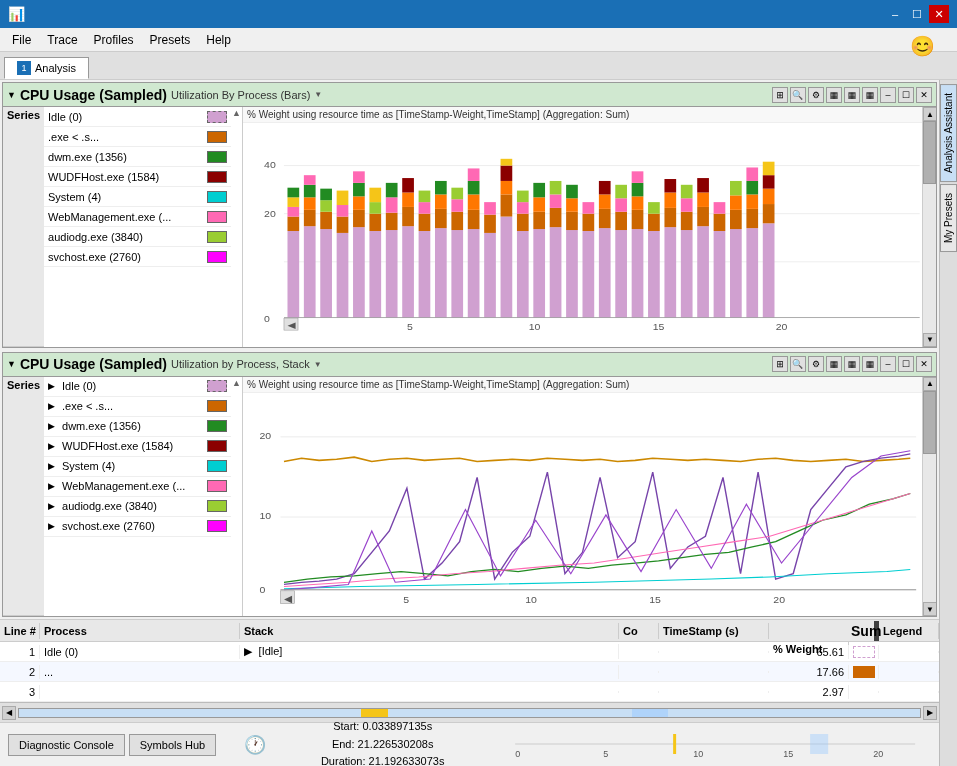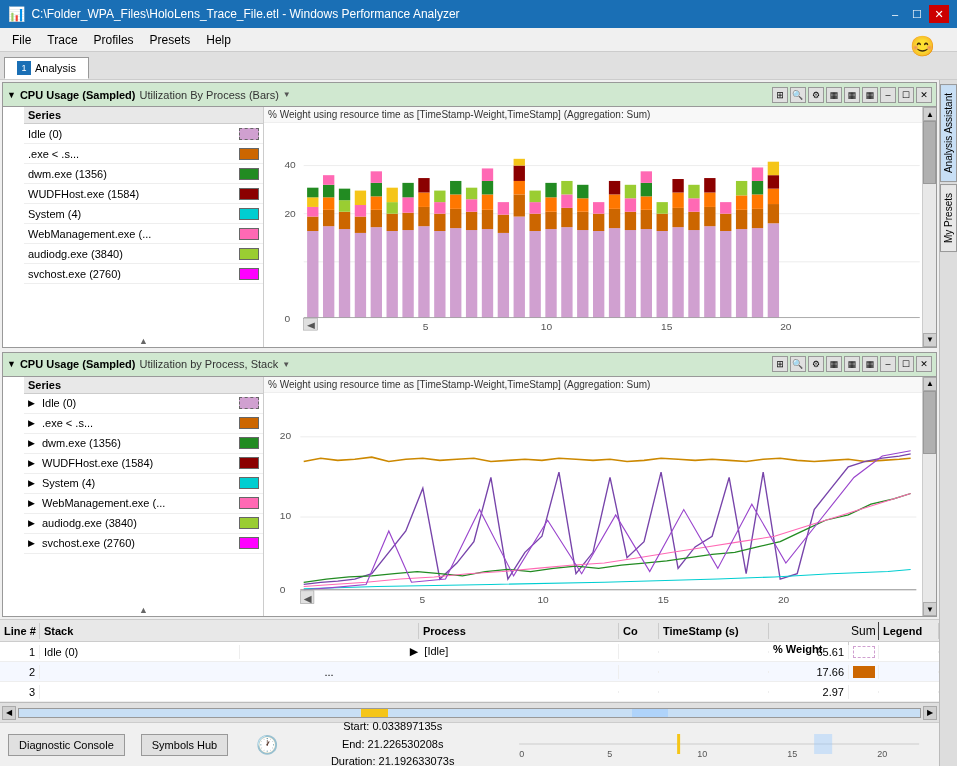--- a/index.html
+++ b/index.html
@@ -111,21 +111,21 @@
       background: #d0e8d0;
       height: 24px;
       display: flex;
       align-items: center;
       padding: 0 4px;
       gap: 4px;
       border-bottom: 1px solid #999;
     }
     .panel-header-title {
       font-weight: bold;
-      font-size: 11px;
+      font-size: 14px;
     }
     .panel-header-subtitle {
       font-size: 11px;
       color: #333;
     }
     .panel-header-controls {
       margin-left: auto;
       display: flex;
       gap: 2px;
     }
@@ -143,22 +143,21 @@
     .panel-body {
       display: flex;
       flex: 1;
       overflow: hidden;
     }
     
     .series-list {
       width: 240px;
       border-right: 1px solid #ccc;
       display: flex;
-      flex-direction: column;
-      margin-left: 21px;
+      flex-direction: row;
     }
     .series-header {
       background: #e8e8e8;
       padding: 2px 4px;
       font-weight: bold;
       border-bottom: 1px solid #ccc;
       font-size: 11px;
     }
     .series-items {
       flex: 1;
@@ -254,21 +253,21 @@
     .data-row:nth-child(even) { background: #f5f8ff; }
     .data-cell {
       padding: 1px 4px;
       border-right: 1px solid #eee;
       font-size: 11px;
       white-space: nowrap;
       overflow: hidden;
     }
     .data-cell.line { width: 40px; text-align: right; }
     .data-cell.process { width: 200px; }
-    .data-cell.stack { flex: 1; text-align: center; }
+    .data-cell.stack { flex: 1; }
     .data-cell.co { width: 40px; }
     .data-cell.timestamp { width: 110px; }
     .data-cell.weight { width: 80px; text-align: right; }
     .data-cell.legend { width: 60px; }
     .footer-bar {
       height: 44px;
       background: #f0f0f0;
       border-top: 1px solid #ccc;
       display: flex;
       align-items: center;
@@ -276,21 +275,21 @@
       gap: 8px;
     }
     .footer-info {
       flex: 1;
       text-align: center;
       font-size: 11px;
       line-height: 1.6;
     }
     .footer-btns {
       display: flex;
-      gap: 16px;
+      gap: 4px;
     }
     .footer-btn {
       padding: 4px 10px;
       background: #e0e0e0;
       border: 1px solid #999;
       font-size: 11px;
       cursor: pointer;
     }
     
     .smiley {
@@ -333,21 +332,20 @@
       font-size: 8px;
       color: #555;
     }
   </style>
 </head>
 <body>
 
 <div class="title-bar">
   <div class="title-bar-left">
     <span style="font-size:14px;">📊</span>
-    <span>C:\Folder_WPA_Files\HoloLens_Trace_File.etl - Windows Performance Analyzer</span>
   </div>
   <div class="title-bar-controls">
     <button class="title-bar-btn">–</button>
     <button class="title-bar-btn">☐</button>
     <button class="title-bar-btn" style="background:#c00;">✕</button>
   </div>
 </div>
 
 <div class="menu-bar">
   <span class="menu-item">File</span>
@@ -719,26 +717,26 @@
             <div class="scroll-thumb"></div>
           </div>
           <div class="scroll-btn">▼</div>
         </div>
       </div>
     </div>
 
     <div class="data-table">
       <div class="data-table-header">
         <div class="data-col line">Line #</div>
+        <div class="data-col process">Process</div>
         <div class="data-col stack">Stack</div>
-        <div class="data-col process">Process</div>
         <div class="data-col co">Co</div>
         <div class="data-col timestamp">TimeStamp (s)</div>
         <div class="data-col weight">% Weight</div>
-        <div style="width:30px; padding:2px 2px; font-size:12px; border-right:1px solid #404040; font-weight:normal;">Sum</div>
+        <div style="width:30px; padding:2px 2px; font-size:14px; border-right:5px solid #404040; font-weight:bold;">Sum</div>
         <div class="data-col legend">Legend</div>
       </div>
       <div class="data-rows">
 
         <div class="data-row">
           <div class="data-cell line">1</div>
           <div class="data-cell process">Idle (0)</div>
           <div class="data-cell stack">▶ &nbsp;[Idle]</div>
           <div class="data-cell co">
             <div style="width:6px;height:100%;background:#f5c518;"></div>

